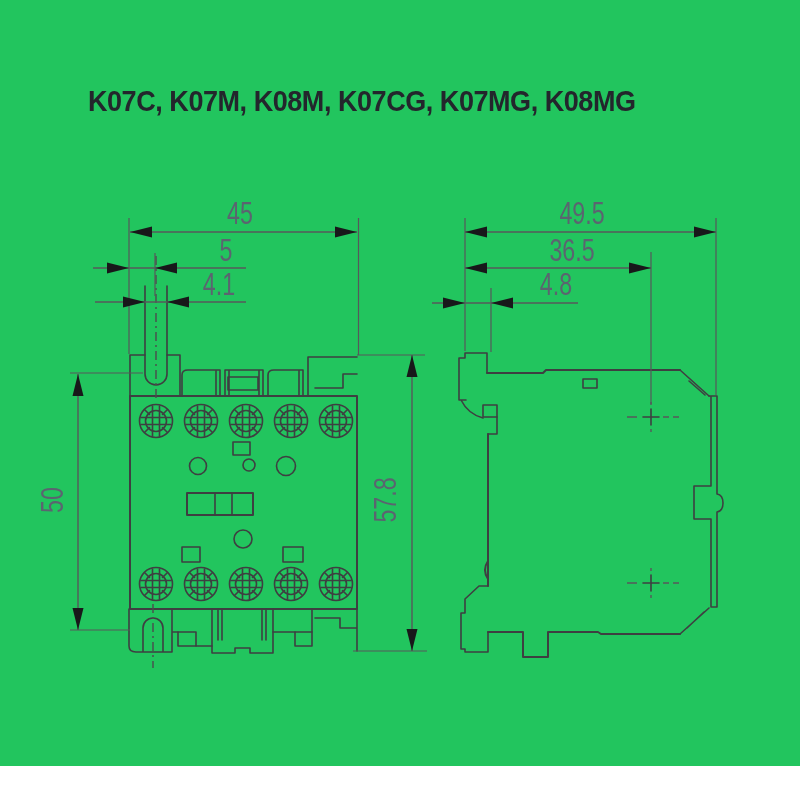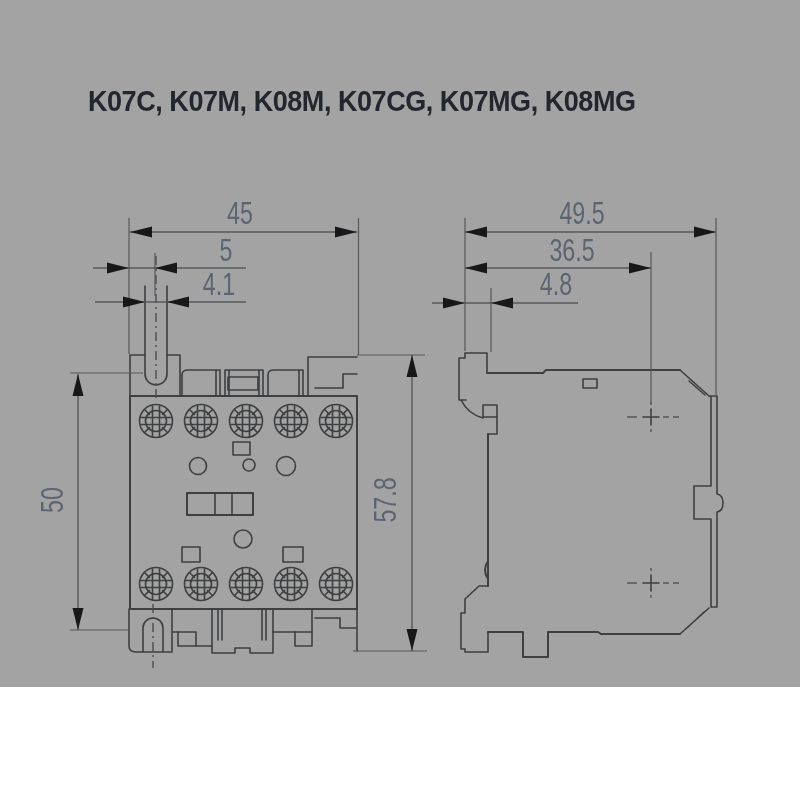--- a/index.html
+++ b/index.html
@@ -1,17 +1,17 @@
 <!DOCTYPE html>
 <html><head>
 <meta charset="utf-8">
 <style>
   html,body{margin:0;padding:0;background:#ffffff;}
   .canvas{
-    position:relative;width:800px;height:687px;background:#a3a3a3;overflow:hidden;
+    position:relative;width:800px;height:766px;background:#22c55e;overflow:hidden;
     font-family:"Liberation Sans",sans-serif;
   }
   .title{
     position:absolute;left:88px;top:84px;margin:0;
     font-size:30px;font-weight:bold;color:#23262c;letter-spacing:-0.5px;
     transform:scaleX(0.9);transform-origin:left top;white-space:nowrap;
   }
   svg{position:absolute;left:0;top:0;}
   .outline{stroke:#3e3f41;stroke-width:2;fill:none;stroke-linejoin:round;stroke-linecap:round;}
   .thin{stroke-width:1.6;}

